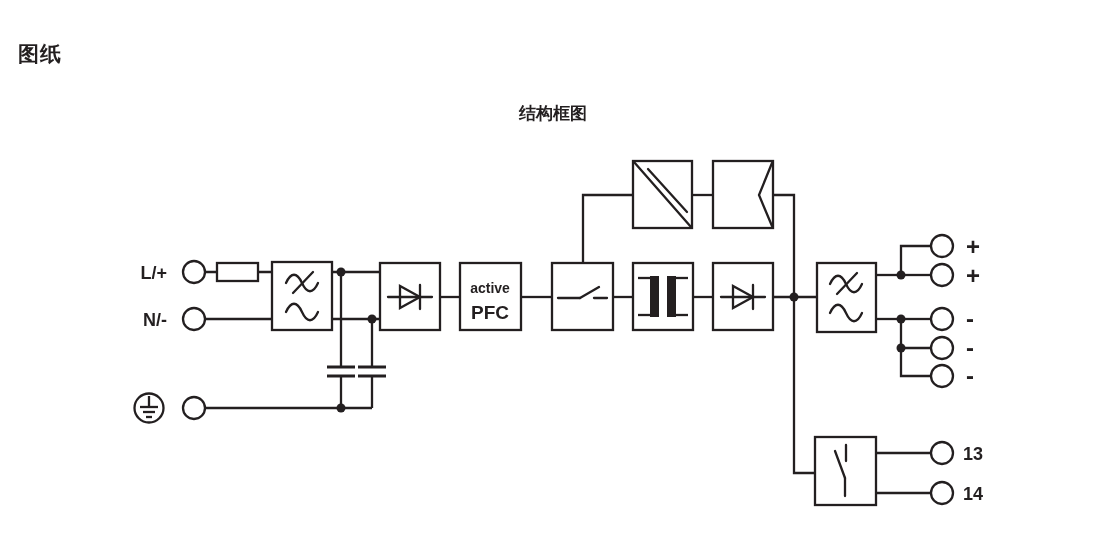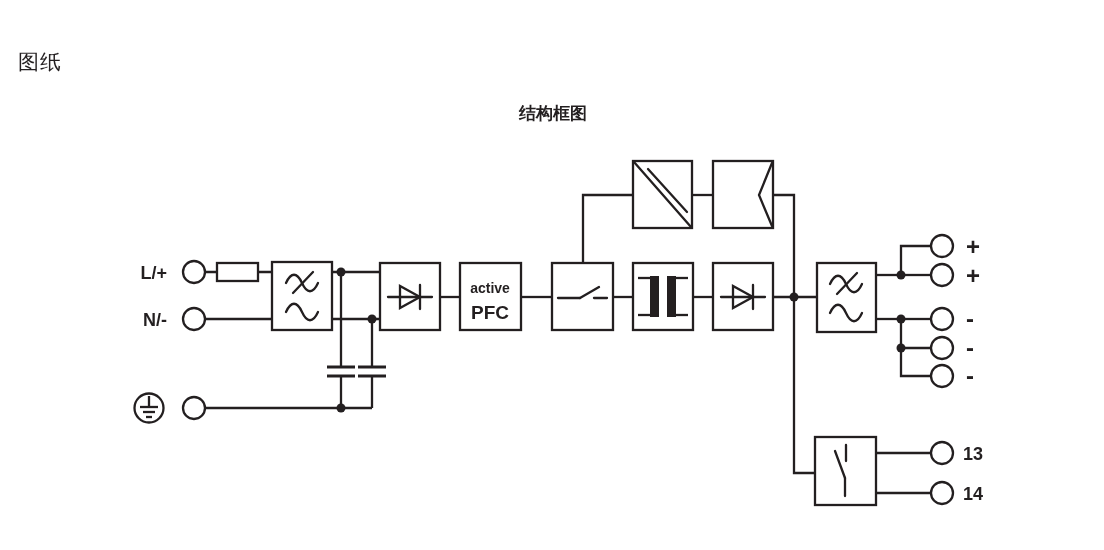--- a/index.html
+++ b/index.html
@@ -2,22 +2,22 @@
 <html><head>
 <meta charset="utf-8">
 <style>
   html,body{margin:0;padding:0;background:#ffffff;}
   body{
     width:1104px;height:550px;position:relative;overflow:hidden;
     font-family:"Liberation Sans","DejaVu Sans",sans-serif;
     color:#231f20;
   }
   .page-title{
-    position:absolute;left:18px;top:48px;
-    font-size:21px;font-weight:normal;letter-spacing:1px;
+    position:absolute;left:18px;top:40px;
+    font-size:21px;font-weight:bold;letter-spacing:1px;
   }
   svg{position:absolute;left:0;top:0;}
   .w{stroke:#231f20;stroke-width:2.3;fill:none;}
   .wt{stroke:#231f20;stroke-width:3;fill:none;}
   .blk{stroke:#231f20;stroke-width:2.3;fill:#ffffff;}
   .sym{stroke:#231f20;stroke-width:2.3;fill:none;stroke-linecap:round;}
   .term{stroke:#231f20;stroke-width:2.3;fill:#ffffff;}
   .dot{fill:#231f20;stroke:none;}
   .bar{fill:#231f20;stroke:none;}
   text{fill:#231f20;font-family:"Liberation Sans","DejaVu Sans",sans-serif;font-weight:bold;}

